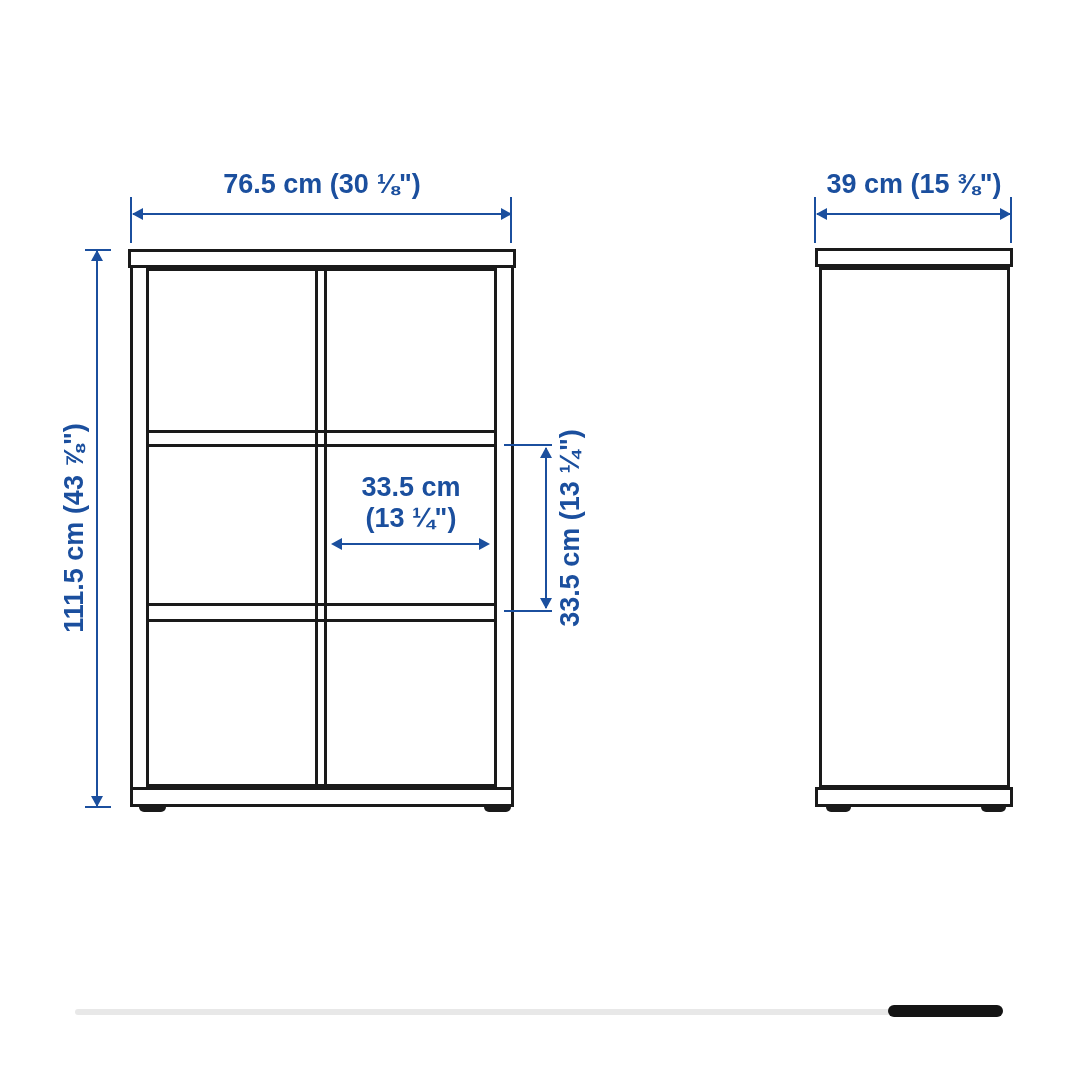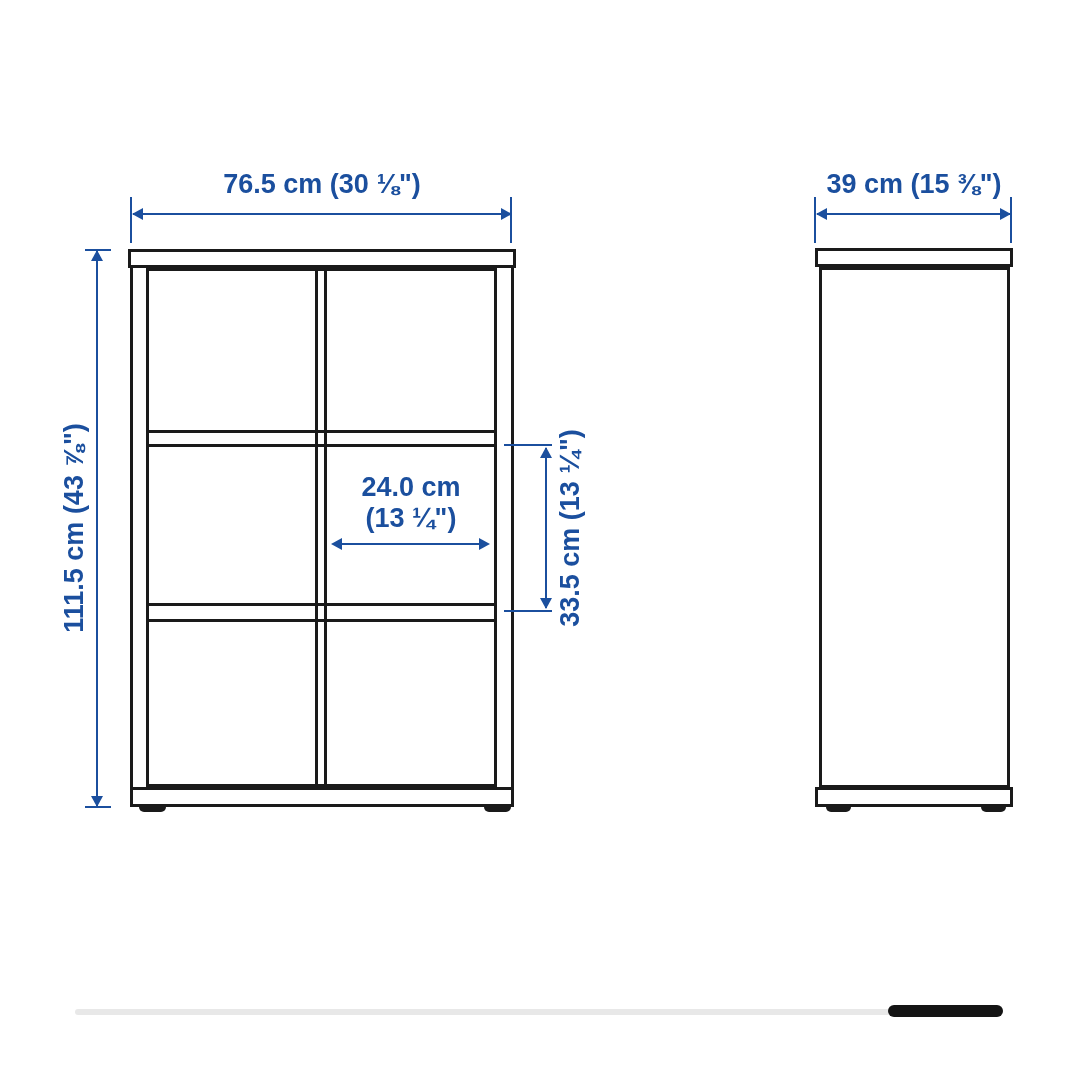--- a/index.html
+++ b/index.html
@@ -84,21 +84,21 @@
     <div class="abs dim-label rot" style="left:-76px;top:513px;width:300px;height:30px;">111.5 cm (43 ⅞")</div>
     <div class="abs blue" style="left:85px;top:249px;width:26px;height:2px;"></div>
     <div class="abs blue" style="left:85px;top:806px;width:26px;height:2px;"></div>
     <div class="abs blue" style="left:96px;top:251px;width:2px;height:556px;"></div>
     <div class="ah ah-up" style="left:91px;top:250px;"></div>
     <div class="ah ah-down" style="left:91px;top:796px;"></div>
   </div>
 
   <div>
     <div class="abs dim-label" style="left:331px;top:472px;width:160px;">
-      <div>24.0 cm</div>
+      <div>33.5 cm</div>
       <div>(13 ¼")</div>
     </div>
     <div class="abs blue" style="left:333px;top:543px;width:155px;height:2px;"></div>
     <div class="ah ah-left" style="left:331px;top:538px;"></div>
     <div class="ah ah-right" style="left:479px;top:538px;"></div>
   </div>
 
   <div>
     <div class="abs dim-label rot" style="left:420px;top:513px;width:300px;height:30px;">33.5 cm (13 ¼")</div>
     <div class="abs blue" style="left:504px;top:444px;width:48px;height:2px;"></div>

